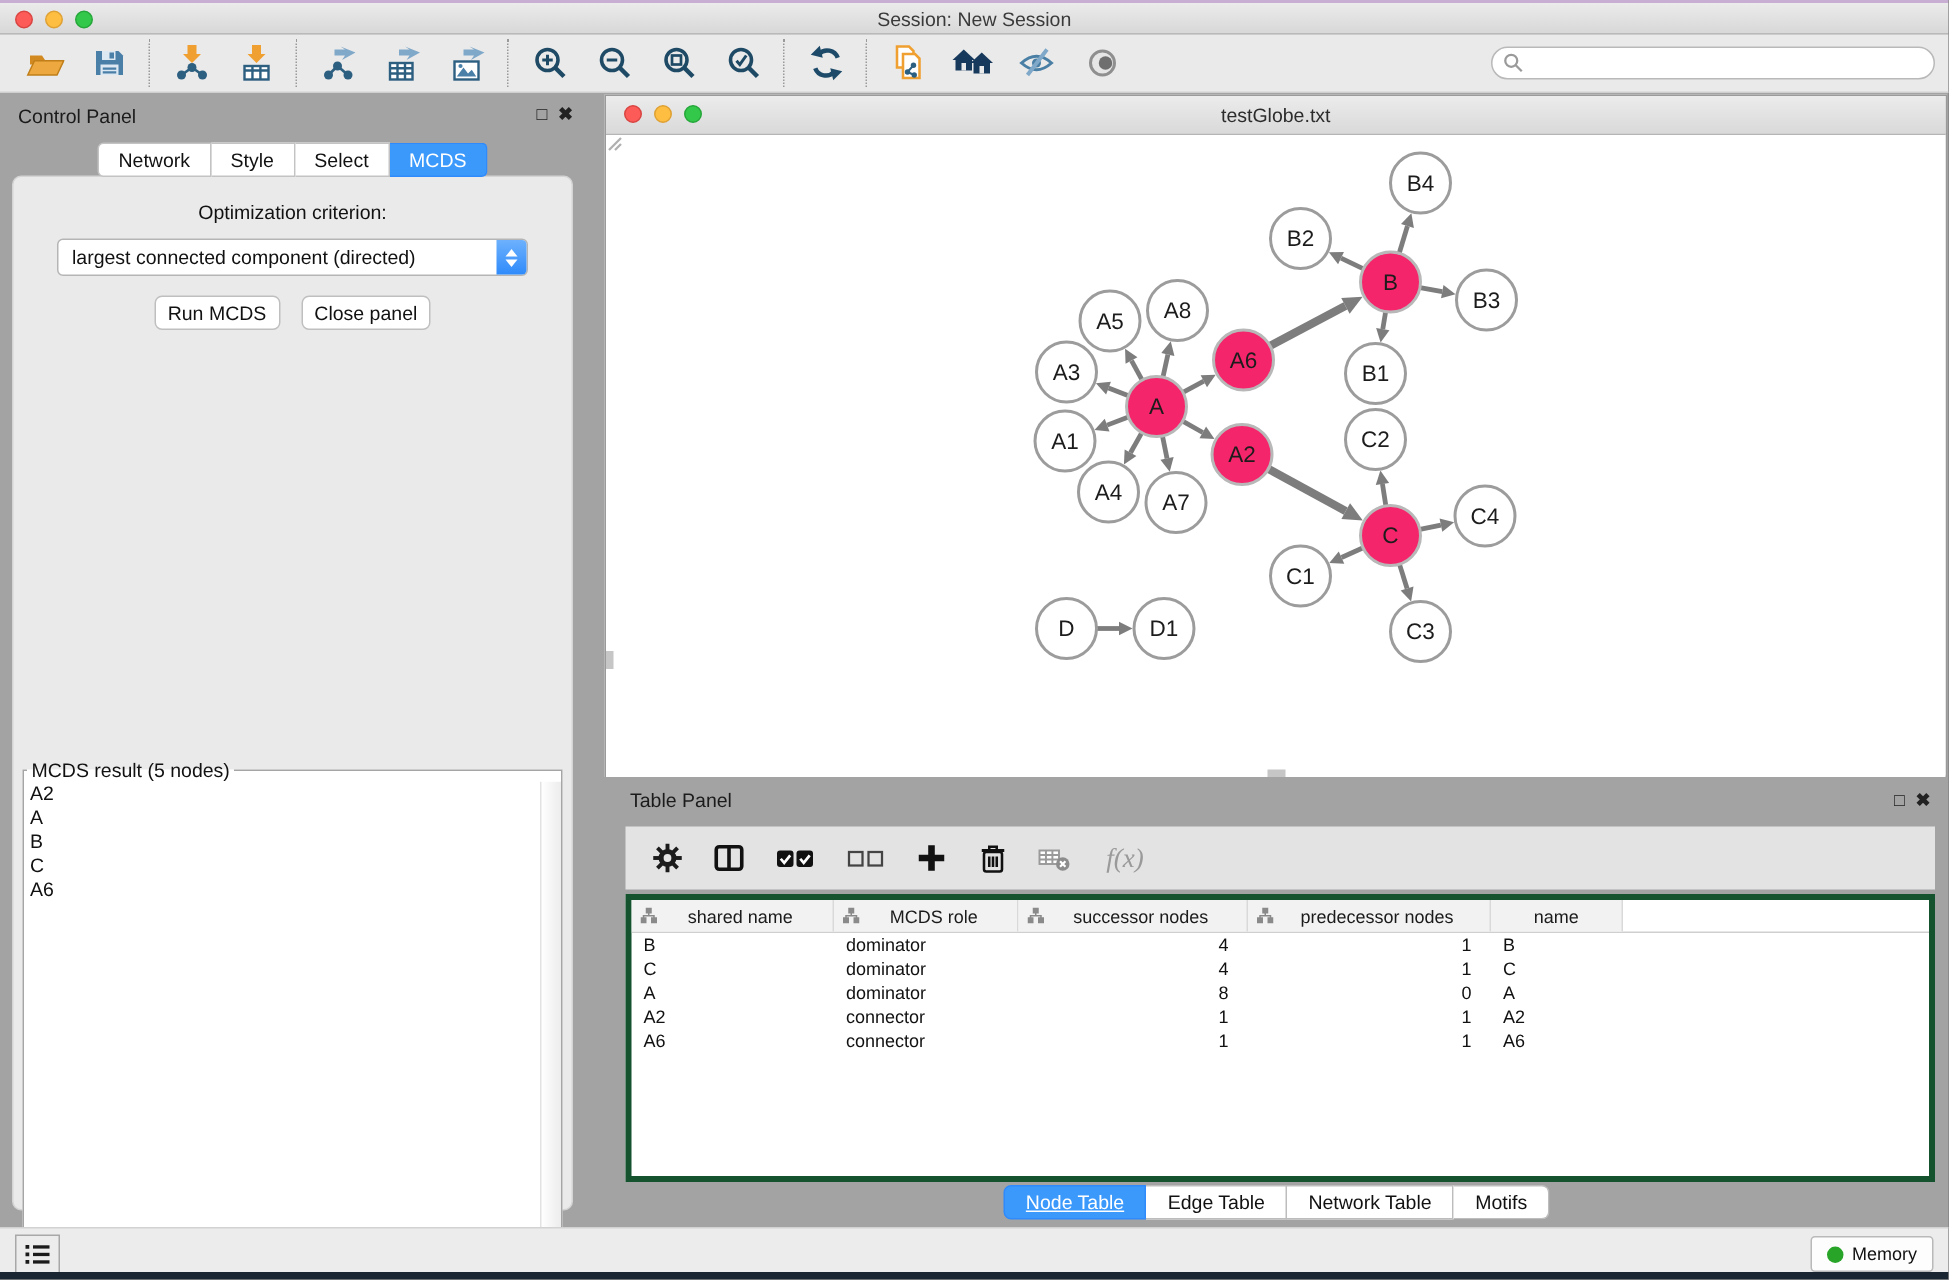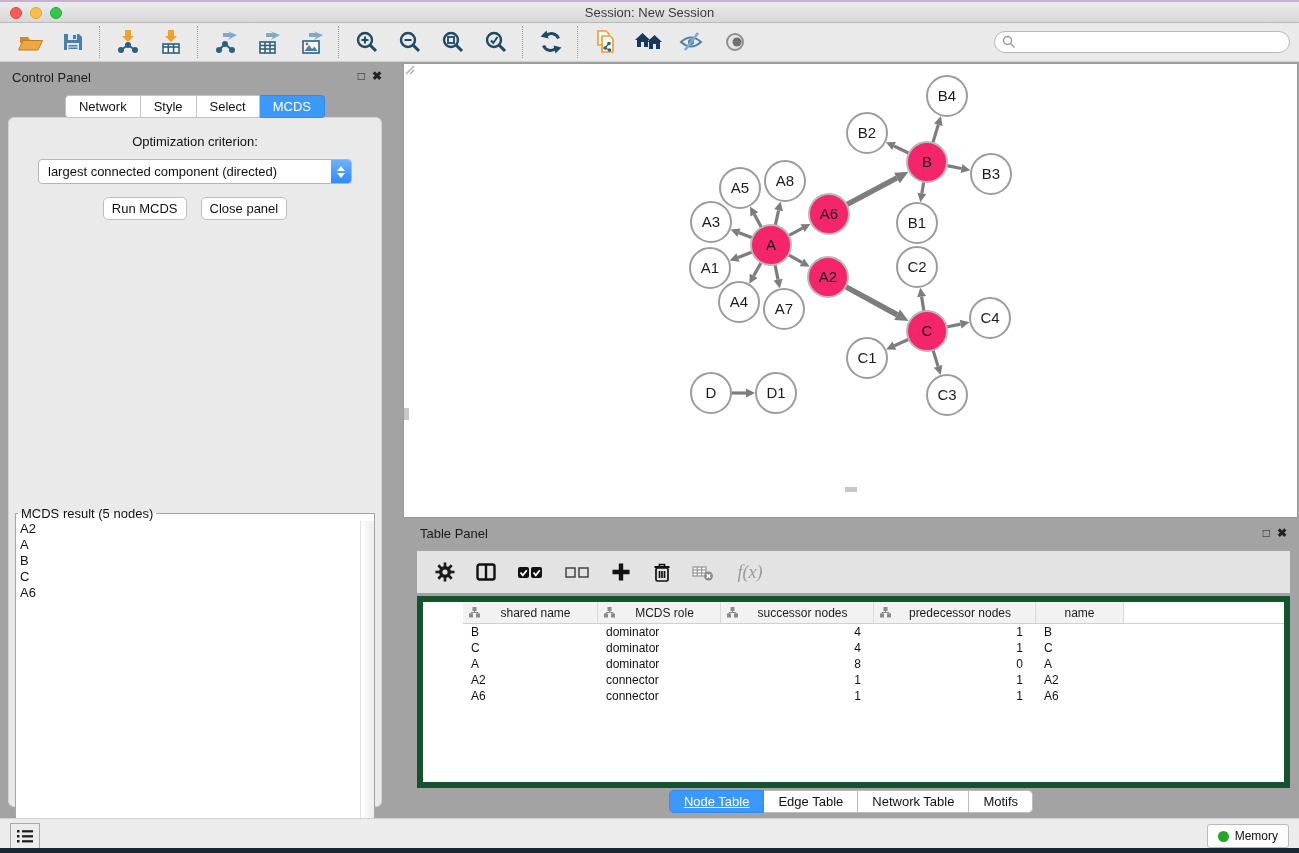--- a/index.html
+++ b/index.html
@@ -77,21 +77,21 @@
 
   
   .table-panel{position:absolute;left:403px;top:520px;width:896px;height:298px;}
   .tp-title{position:absolute;left:17px;top:6px;font-size:13px;color:#1b1b1b;}
   .tp-winicons{position:absolute;right:12px;top:6px;display:flex;gap:7px;font-size:12px;color:#222;}
   .tp-toolbar{position:absolute;left:14px;top:31px;width:873px;height:42px;background:#e3e3e3;
     display:flex;align-items:center;gap:17px;padding-left:16px;box-sizing:border-box;}
   .tpi{display:flex;align-items:center;justify-content:center;width:24px;height:24px;}
   .fx{font-family:"Liberation Serif",serif;font-style:italic;font-size:18px;color:#9a9a9a;}
   .tp-table{position:absolute;left:14px;top:76px;width:873px;height:192px;background:#fff;
-    border:6px solid #14532d;box-sizing:border-box;overflow:hidden;padding-left:40px;}
+    border:4px solid #14532d;box-sizing:border-box;overflow:hidden;}
   .t-head{display:flex;height:21px;border-bottom:1px solid #cfcfcf;}
   .th{display:flex;align-items:center;background:#f2f2f2;border-right:1px solid #d9d9d9;
     font-size:12px;color:#1b1b1b;box-sizing:border-box;padding-left:6px;}
   .th .th-label{flex:1;text-align:center;padding-right:6px;}
   .tr{display:flex;height:16px;line-height:16px;font-size:12px;color:#111;}
   .td{box-sizing:border-box;white-space:nowrap;overflow:hidden;}
   .tp-tabbar{position:absolute;left:0;top:270px;width:100%;display:flex;justify-content:center;}
   .tp-tab{background:#fff;border:1px solid #bdbdbd;border-left:none;padding:3px 14px;font-size:13px;color:#111;}
   .tp-tab:first-child{border-left:1px solid #bdbdbd;border-radius:5px 0 0 5px;text-decoration:underline;}
   .tp-tab:last-child{border-radius:0 5px 5px 0;}
@@ -318,20 +318,28 @@
             <div class="result-item">A</div>
             <div class="result-item">B</div>
             <div class="result-item">C</div>
             <div class="result-item">A6</div>
           </div>
       </fieldset>
     </div>
   </div>
 
   <div class="network-window">
+    <div class="nw-titlebar">
+      <div class="lights">
+        <div class="light red"></div>
+        <div class="light yellow"></div>
+        <div class="light green"></div>
+      </div>
+      <div class="nw-title">testGlobe.txt</div>
+    </div>
     <div class="nw-canvas">
       <svg width="893" height="428">
           <g>
             <line x1="348.28605427212415" y1="188.0560778973958" x2="334.0709185918138" y2="193.4158831539063" stroke="#7d7d7d" stroke-width="3.2"></line>
             <polygon points="325.64964301426966,196.5911182077344 332.4833010648997,189.20524536513423 335.65853611872785,197.62652094267835" fill="#7d7d7d"></polygon>
           </g>
           <g>
             <line x1="384.4396757077096" y1="190.79069513415277" x2="397.8404864384355" y2="198.31395729877084" stroke="#7d7d7d" stroke-width="3.2"></line>
             <polygon points="405.68834050690486,202.7197701091396 395.63758003325114,202.23788433300552 400.04339284361987,194.39003026453616" fill="#7d7d7d"></polygon>
           </g>

